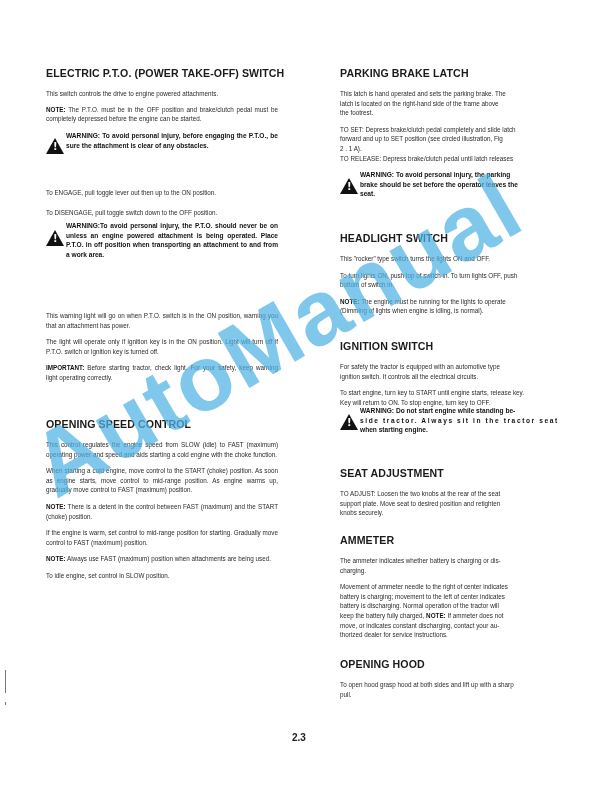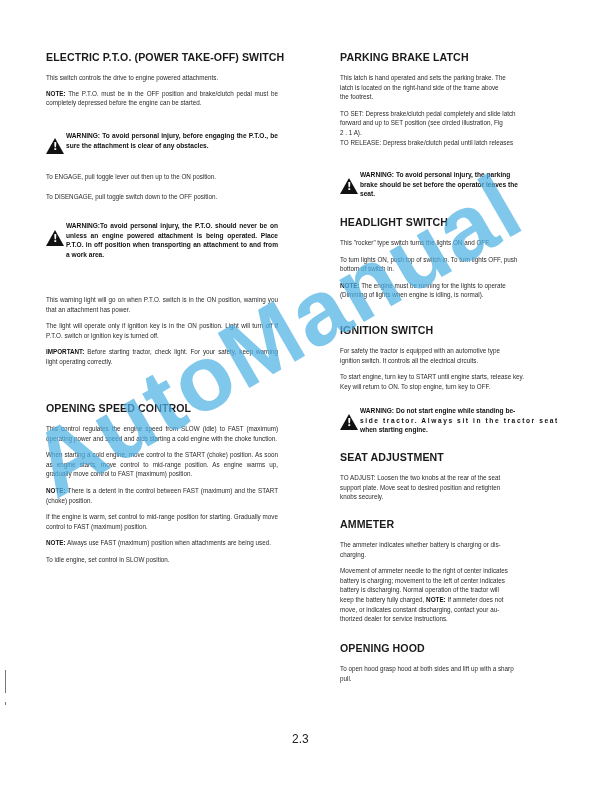--- a/index.html
+++ b/index.html
@@ -4,21 +4,21 @@
 <style>
   html, body { margin: 0; padding: 0; }
   body {
     width: 612px; height: 792px; position: relative; overflow: hidden;
     background: #ffffff; color: #222;
     font-family: "Liberation Sans", "DejaVu Sans", sans-serif;
   }
   .col { position: absolute; top: 0; }
   .col-left { left: 46px; width: 232px; }
   .col-right { left: 340px; width: 288px; overflow: hidden; }
-  .section { position: absolute; left: 0; }
+  .section { position: absolute; left: 0; margin-top: 16px; }
   .col-left .section { width: 232px; }
   .col-right .section { width: 300px; }
   h2 {
     margin: 0; font-size: 10.6px; font-weight: bold; color: #1a1a1a;
     letter-spacing: 0.1px; white-space: nowrap;
   }
   p {
     margin: 0; font-size: 6.3px; line-height: 9.6px; color: #2a2a2a;
     text-align: justify;
   }
@@ -28,21 +28,21 @@
   .warn { position: absolute; left: 0; }
   .warn .tri { position: absolute; left: 0; width: 0; height: 0;
     border-left: 9px solid transparent; border-right: 9px solid transparent;
     border-bottom: 16px solid #111; }
   .warn .tri::after { content: "!"; position: absolute; left: -2px; top: 3px;
     color: #fff; font-size: 10px; font-weight: bold; line-height: 12px;
     font-family: "DejaVu Sans", sans-serif; }
   .warn .wtext { position: absolute; left: 20px; font-size: 6.6px; line-height: 9.6px;
     font-weight: bold; color: #111; text-align: justify; }
   .col-right .warn .wtext { white-space: nowrap; text-align: left; }
-  .page-num { position: absolute; left: 292px; top: 732px; font-size: 12px; font-weight: normal; color: #222; }
+  .page-num { position: absolute; left: 292px; top: 732px; font-size: 10px; font-weight: bold; color: #222; }
   .margin-mark { position: absolute; left: 5px; top: 670px; width: 1px; height: 23px; background: #777; }
   .margin-dot { position: absolute; left: 5px; top: 702px; width: 1px; height: 3px; background: #777; }
   .watermark {
     position: absolute; left: 40px; top: 420px;
     font-family: "Liberation Sans", sans-serif; font-weight: bold;
     font-size: 92px; color: #4fb3e6; opacity: 0.72;
     transform: rotate(-30deg); transform-origin: left center;
     white-space: nowrap; letter-spacing: 2px; pointer-events: none;
   }
 </style>

